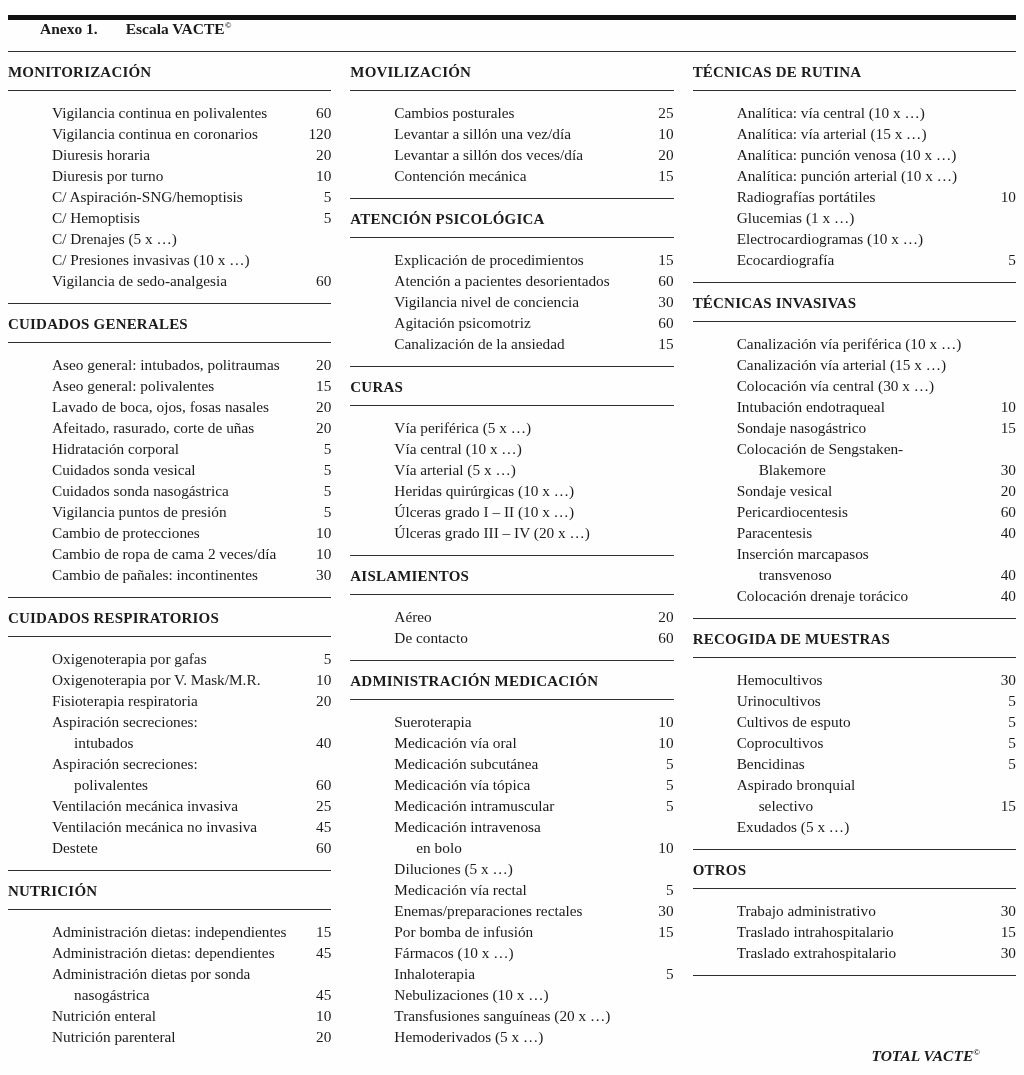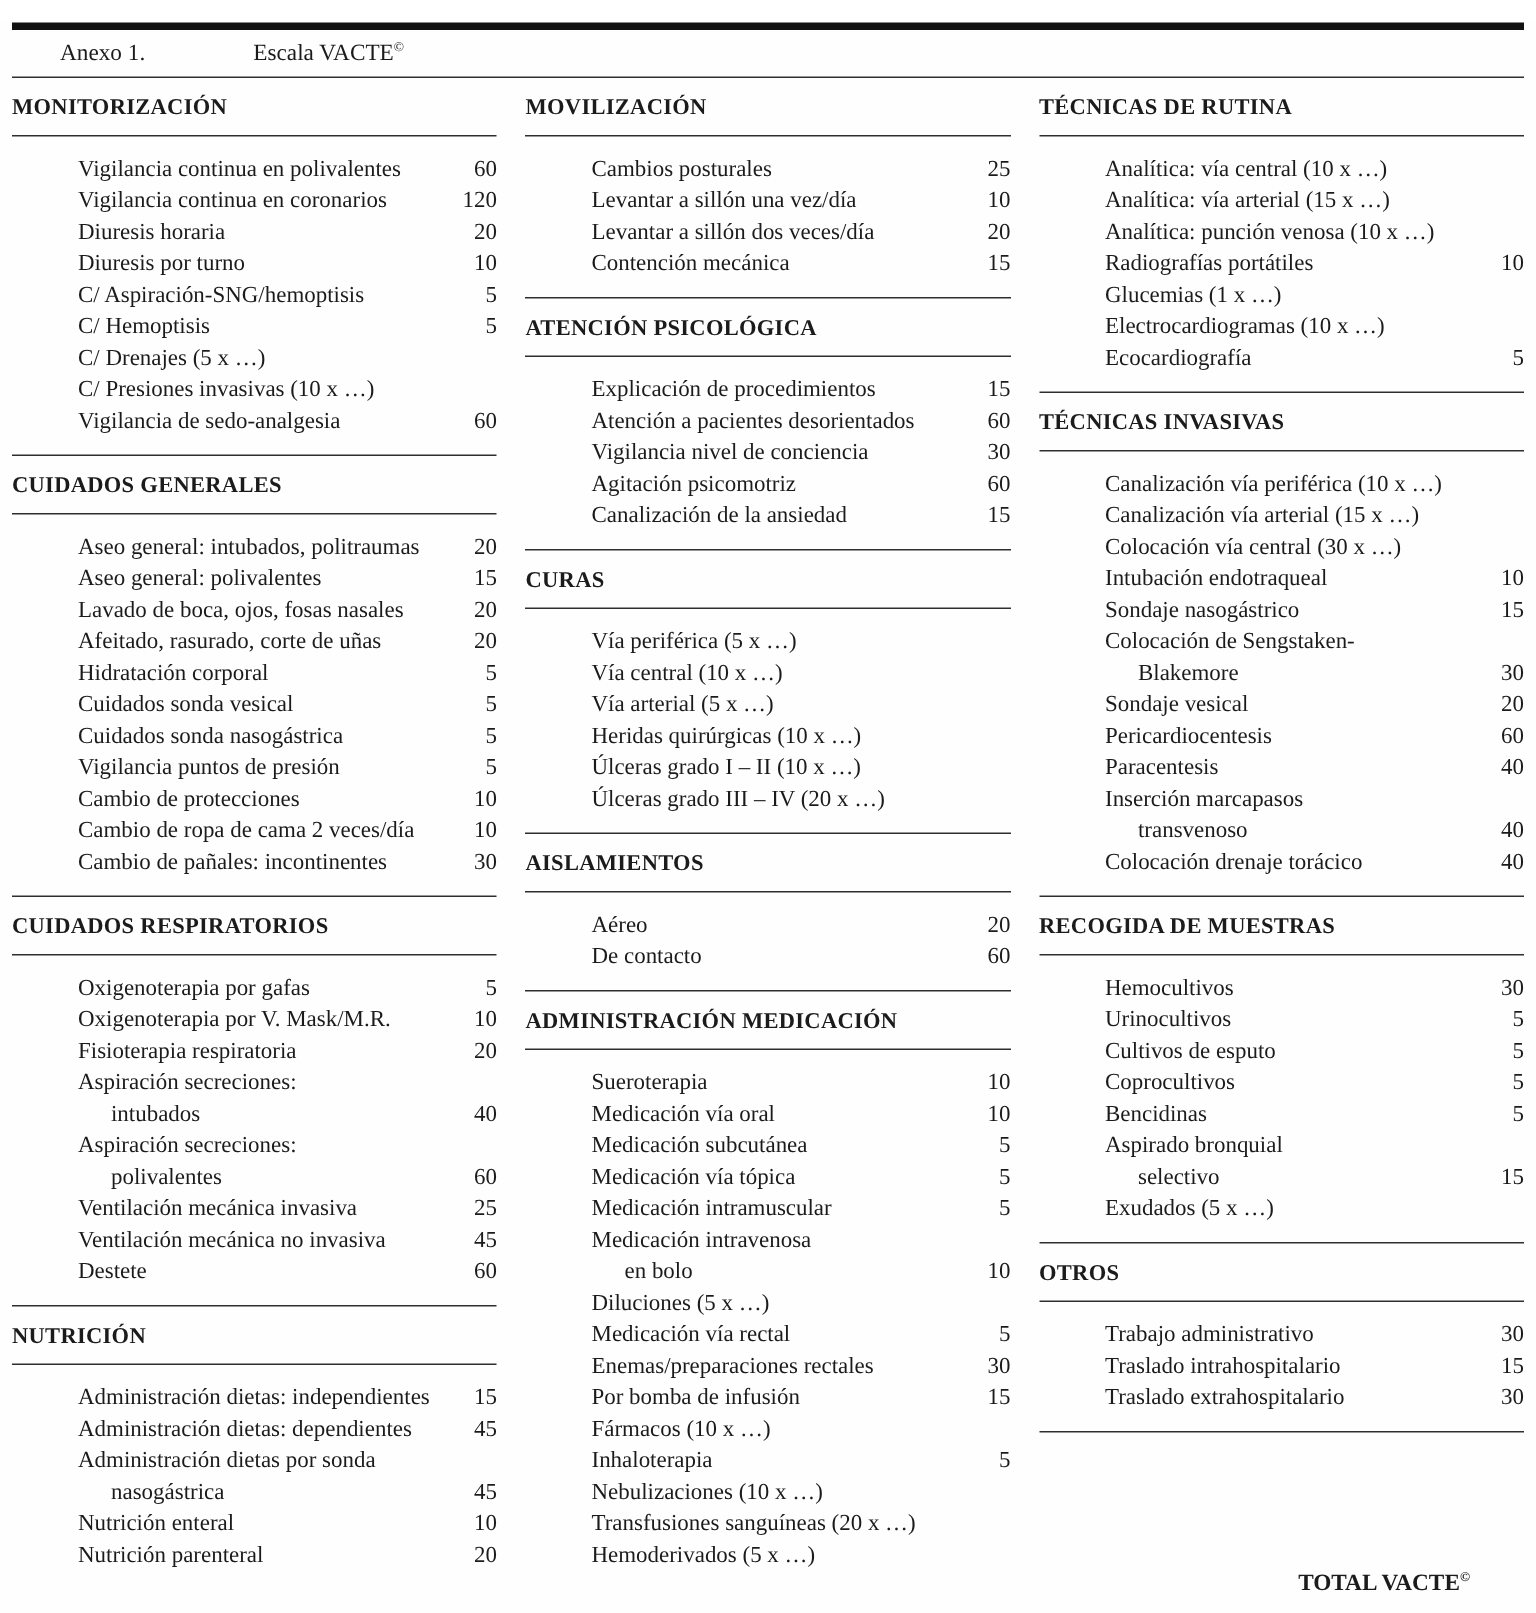--- a/index.html
+++ b/index.html
@@ -14,25 +14,23 @@
     font-family: "Liberation Serif", "DejaVu Serif", serif;
   }
   .rule-thick {
     margin-top: 15px;
     height: 5px;
     background: #121212;
   }
   .title-row {
     height: 31px;
     display: flex;
-    align-items: center;
     padding-left: 32px;
-    font-weight: normal;
+    font-weight: bold;
     font-size: 15.5px;
-    gap: 44px;
   }
   .title-prefix { margin-right: 28px; }
   .rule-full {
     height: 0;
     border-top: 1.8px solid #2e2e2e;
   }
   sup.sup {
     font-size: 9px;
     vertical-align: super;
     line-height: 0;
@@ -75,20 +73,21 @@
     text-align: right;
     padding-left: 6px;
   }
   .total-row {
     position: absolute;
     right: 44px;
     bottom: 24px;
     font-weight: bold;
     font-size: 15.5px;
     line-height: 21px;
+    font-style: italic;
   }
 </style>
 </head>
 <body>
 
 <div class="page">
 
   <div class="rule-thick"></div>
 
   <header class="title-row">
@@ -434,20 +433,24 @@
   </div>
             <div class="item-line">
     <span class="item-label">Analítica: vía arterial (15 x …)</span>
     <span class="item-value"></span>
   </div>
             <div class="item-line">
     <span class="item-label">Analítica: punción venosa (10 x …)</span>
     <span class="item-value"></span>
   </div>
             <div class="item-line">
+    <span class="item-label">Analítica: punción arterial (10 x …)</span>
+    <span class="item-value"></span>
+  </div>
+            <div class="item-line">
     <span class="item-label">Radiografías portátiles</span>
     <span class="item-value">10</span>
   </div>
             <div class="item-line">
     <span class="item-label">Glucemias (1 x …)</span>
     <span class="item-value"></span>
   </div>
             <div class="item-line">
     <span class="item-label">Electrocardiogramas (10 x …)</span>
     <span class="item-value"></span>

